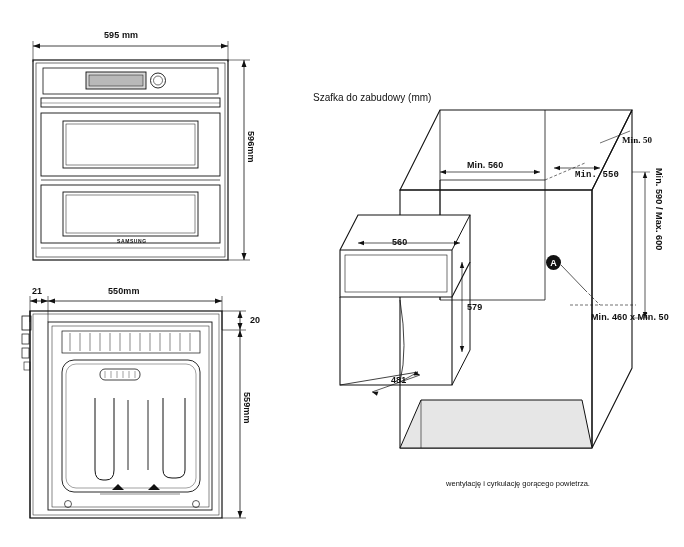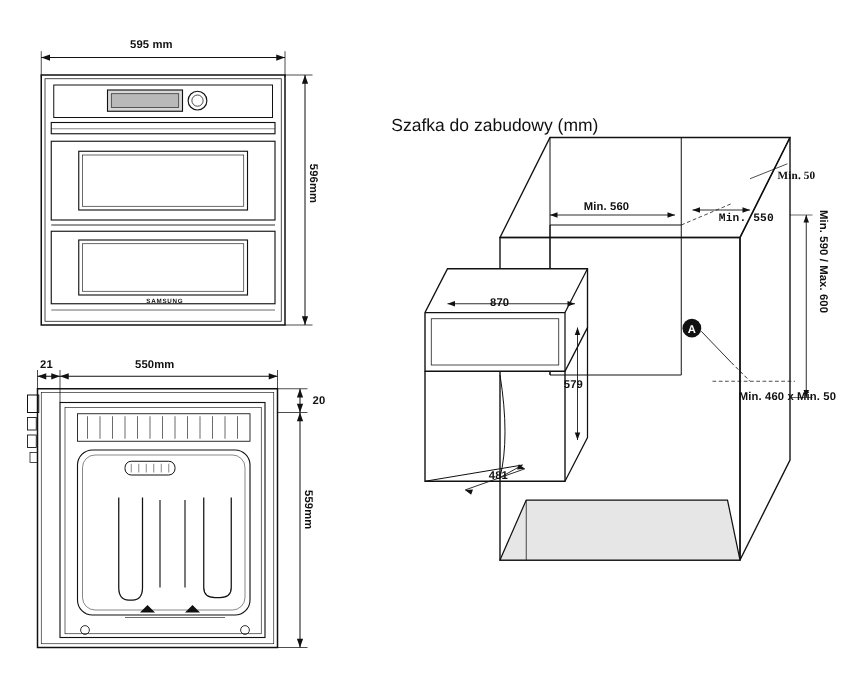--- a/index.html
+++ b/index.html
@@ -2,21 +2,21 @@
 <html><head>
 <meta charset="utf-8">
 <style>
   html,body{margin:0;padding:0;background:#ffffff;}
   body{width:684px;height:547px;position:relative;font-family:"Liberation Sans",sans-serif;color:#111;overflow:hidden;}
   .canvas{position:absolute;left:0;top:0;width:580px;height:547px;}
   svg{position:absolute;left:0;top:0;}
   .lbl{position:absolute;font-size:9px;color:#111;white-space:nowrap;letter-spacing:0.1px;}
   .lbl.b{font-weight:bold;}
   .lbl.vert{transform-origin:left top;}
-  .title{position:absolute;font-size:14px;color:#111;white-space:nowrap;}
+  .title{position:absolute;font-size:10px;color:#111;white-space:nowrap;}
   .note{position:absolute;font-size:7.5px;color:#111;white-space:nowrap;text-align:center;line-height:1.5;}
   .brand{position:absolute;font-size:5px;letter-spacing:0.6px;color:#111;font-weight:bold;}
   .acirc{position:absolute;width:15px;height:15px;border-radius:50%;background:#111;color:#fff;font-size:9px;font-weight:bold;display:flex;align-items:center;justify-content:center;}
 </style>
 </head>
 <body>
 
 <div class="canvas">
 
 <svg width="684" height="547" viewBox="0 0 684 547">
@@ -203,20 +203,21 @@
 <div class="lbl b vert" style="left:252px;top:392px;transform:rotate(90deg);">559mm</div>
 
 <div class="title" style="left:313px;top:92px;">Szafka do zabudowy (mm)</div>
 
 <div class="lbl b" style="left:622px;top:135px;font-family:Liberation Serif, serif;">Min. 50</div>
 <div class="lbl b" style="left:467px;top:160px;">Min. 560</div>
 <div class="lbl b" style="left:575px;top:170px;font-family:Liberation Mono, monospace;">Min. 550</div>
 <div class="lbl b vert" style="left:664px;top:168px;transform:rotate(90deg);">Min. 590 / Max. 600</div>
 <div class="lbl b" style="left:591px;top:312px;">Min. 460 x Min. 50</div>
 
-<div class="lbl b" style="left:392px;top:237px;">870</div>
-<div class="lbl b" style="left:451px;top:302px;">579</div>
+<div class="lbl b" style="left:392px;top:237px;">560</div>
+<div class="lbl b" style="left:451px;top:302px;padding-left:16px;">579</div>
 <div class="lbl b" style="left:391px;top:375px;text-align:right;">481</div>
 
 <div class="acirc" style="left:546px;top:255px;">A</div>
 
+<div class="note" style="left:373px;top:478px;width:290px;">wentylację i cyrkulację gorącego powietrza.</div>
 
 </div>
 
 </body></html>

